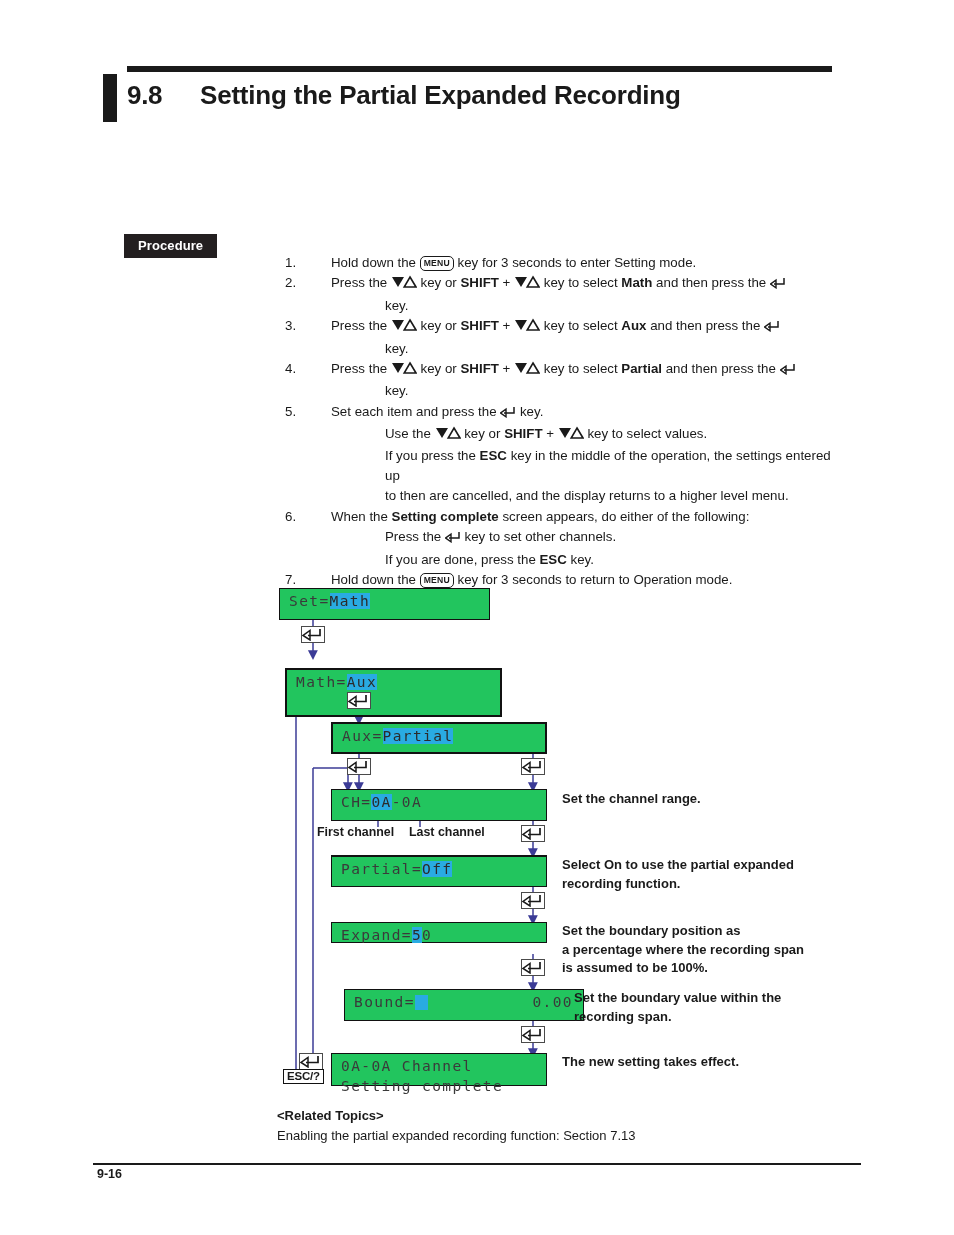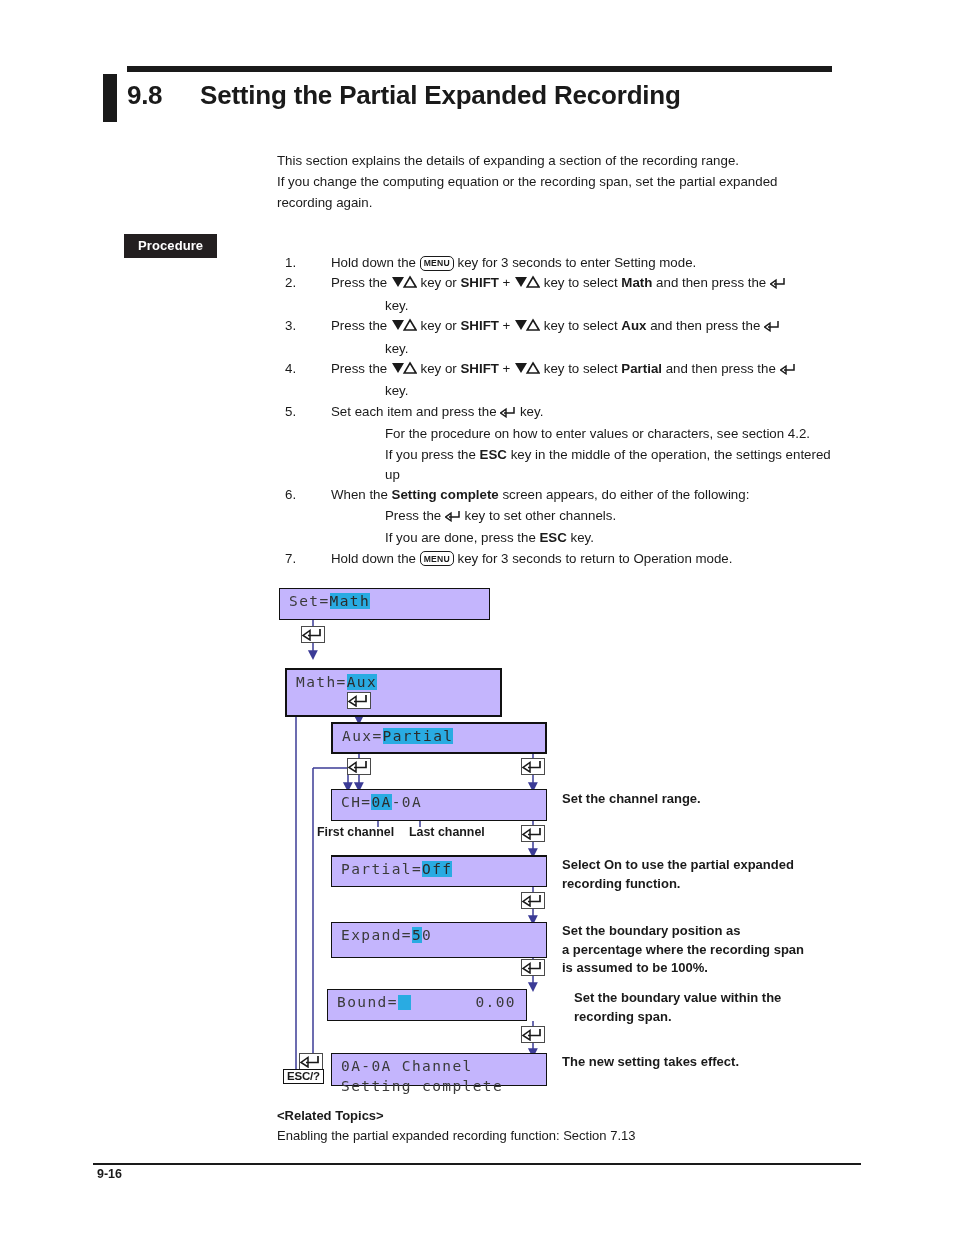--- a/index.html
+++ b/index.html
@@ -35,21 +35,21 @@
 
   
   .kmenu{display:inline-block;border:1.4px solid #1a1a1a;border-radius:5px;
     font-size:8.6px;font-weight:bold;line-height:10px;padding:1.5px 3px 1.5px 3px;
     vertical-align:1px;letter-spacing:.2px;}
   .ktri{display:inline-block;vertical-align:-1px;}
   .kent{display:inline-block;vertical-align:-2px;}
 
   
   .flow{position:absolute;left:0;top:0;width:954px;height:1235px;}
-  .fbox{position:absolute;border:1.6px solid #111;background:#c4b5fd;box-sizing:border-box;}
+  .fbox{position:absolute;border:1.6px solid #111;background:#22c55e;box-sizing:border-box;}
   .fbox .lcd{position:absolute;left:9px;top:4px;font-family:"DejaVu Sans Mono",monospace;
     font-size:14.5px;letter-spacing:1.4px;color:#3a3a3a;white-space:pre;}
   .fbox .lcd2{position:absolute;left:9px;top:24px;font-family:"DejaVu Sans Mono",monospace;
     font-size:14.5px;letter-spacing:1.4px;color:#3a3a3a;white-space:pre;}
   .fbox .lcdr{position:absolute;right:10px;top:4px;font-family:"DejaVu Sans Mono",monospace;
     font-size:14.5px;letter-spacing:1.4px;color:#3a3a3a;white-space:pre;}
   .hl{background:#29ABE2;color:#2b2b2b;}
   .hlblock{display:inline-block;background:#29ABE2;width:13px;height:15px;vertical-align:-3px;}
 
   .entkey{position:absolute;width:24px;height:17px;border:1.4px solid #4a4a4a;background:#fff;box-sizing:border-box;}
@@ -68,25 +68,20 @@
 </head>
 <body>
 
 <div class="page">
 
   <div class="head-rule"></div>
   <div class="head-tab"></div>
   <div class="sec-num">9.8</div>
   <div class="sec-title">Setting the Partial Expanded Recording</div>
 
-  <div class="intro">
-    <div>This section explains the details of expanding a section of the recording range.</div>
-    <div>If you change the computing equation or the recording span, set the partial expanded</div>
-    <div>recording again.</div>
-  </div>
 
   <div class="proc-badge">Procedure</div>
 
   <div class="steps">
 
     <div class="step">
       <span class="num">1.</span>
       <span>Hold down the </span><span class="kmenu">MENU</span><span> key for 3 seconds to enter Setting mode.</span>
     </div>
 
@@ -154,24 +149,37 @@
     </div>
 
     <div class="step">
       <span class="num">5.</span>
       <span>Set each item and press the </span><span class="kent">
         <svg width="16" height="12" viewBox="0 0 16 12">
             <polyline points="14,1 14,7 4,7" fill="none" stroke="#1a1a1a" stroke-width="1.5"></polyline>
             <polygon points="6,3.2 6,10.8 0.6,7" fill="none" stroke="#1a1a1a" stroke-width="1.4"></polygon>
           </svg>
       </span><span> key.</span>
-      <div class="sub">For the procedure on how to enter values or characters, see section 4.2.</div>
+      <div class="sub">
+        <span>Use the </span><span class="ktri">
+          <svg width="26" height="13" viewBox="0 0 26 13">
+              <polygon points="1,2 13,2 7,12" fill="#1a1a1a"></polygon>
+              <polygon points="19,2 25,12 13.2,12" fill="none" stroke="#1a1a1a" stroke-width="1.6"></polygon>
+            </svg>
+        </span><span> key or </span><b>SHIFT</b><span> + </span><span class="ktri">
+          <svg width="26" height="13" viewBox="0 0 26 13">
+              <polygon points="1,2 13,2 7,12" fill="#1a1a1a"></polygon>
+              <polygon points="19,2 25,12 13.2,12" fill="none" stroke="#1a1a1a" stroke-width="1.6"></polygon>
+            </svg>
+        </span><span> key to select values.</span>
+      </div>
       <div class="sub">
         <span>If you press the </span><b>ESC</b><span> key in the middle of the operation, the settings entered up</span>
       </div>
+      <div class="sub">to then are cancelled, and the display returns to a higher level menu.</div>
     </div>
 
     <div class="step">
       <span class="num">6.</span>
       <span>When the </span><b>Setting complete</b><span> screen appears, do either of the following:</span>
       <div class="sub">
         <span>Press the </span><span class="kent">
           <svg width="16" height="12" viewBox="0 0 16 12">
               <polyline points="14,1 14,7 4,7" fill="none" stroke="#1a1a1a" stroke-width="1.5"></polyline>
               <polygon points="6,3.2 6,10.8 0.6,7" fill="none" stroke="#1a1a1a" stroke-width="1.4"></polygon>
@@ -287,31 +295,31 @@
     <div class="fbox" style="left:331px;top:855px;width:216px;height:32px;border-top-width:2.6px;">
       <div class="lcd"><span>Partial=</span><span class="hl">Off</span></div>
     </div>
     <div class="entkey" style="left:521px;top:892px;">
       <svg width="21" height="14" viewBox="0 0 21 14" style="display:block;">
           <polyline points="18,2 18,8.5 6,8.5" fill="none" stroke="#1a1a1a" stroke-width="1.7"></polyline>
           <polygon points="8,3.4 8,13 1,8.5" fill="none" stroke="#1a1a1a" stroke-width="1.5"></polygon>
         </svg>
     </div>
 
-    <div class="fbox" style="left:331px;top:922px;width:216px;height:36px;">
+    <div class="fbox" style="left:331px;top:922px;width:216px;height:21px;">
       <div class="lcd"><span>Expand=</span><span class="hl">5</span><span>0</span></div>
     </div>
     <div class="entkey" style="left:521px;top:959px;">
       <svg width="21" height="14" viewBox="0 0 21 14" style="display:block;">
           <polyline points="18,2 18,8.5 6,8.5" fill="none" stroke="#1a1a1a" stroke-width="1.7"></polyline>
           <polygon points="8,3.4 8,13 1,8.5" fill="none" stroke="#1a1a1a" stroke-width="1.5"></polygon>
         </svg>
     </div>
 
-    <div class="fbox" style="left:327px;top:989px;width:200px;height:32px;">
+    <div class="fbox" style="left:344px;top:989px;width:240px;height:32px;">
       <div class="lcd"><span>Bound=</span><span class="hlblock"></span></div>
       <div class="lcdr">0.00</div>
     </div>
     <div class="entkey" style="left:521px;top:1026px;">
       <svg width="21" height="14" viewBox="0 0 21 14" style="display:block;">
           <polyline points="18,2 18,8.5 6,8.5" fill="none" stroke="#1a1a1a" stroke-width="1.7"></polyline>
           <polygon points="8,3.4 8,13 1,8.5" fill="none" stroke="#1a1a1a" stroke-width="1.5"></polygon>
         </svg>
     </div>
 

